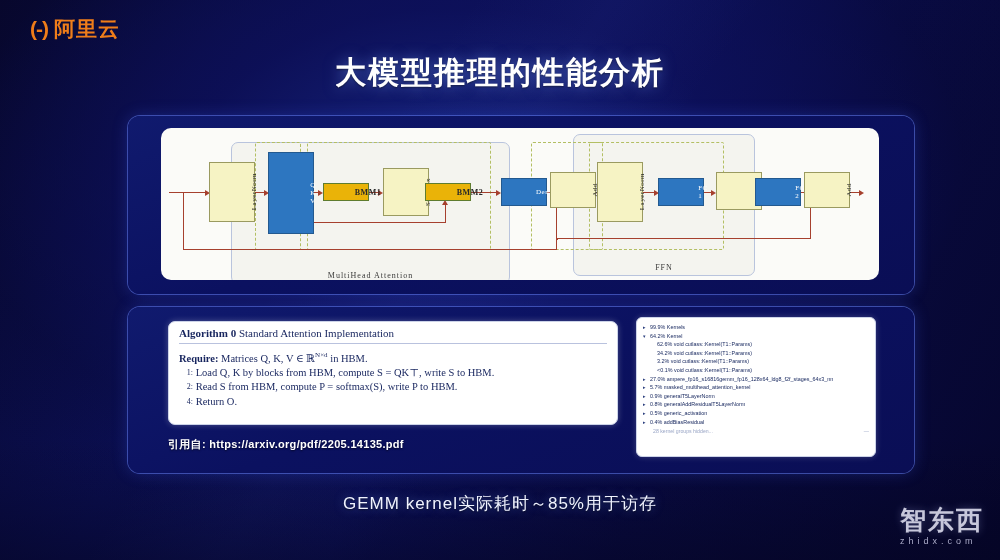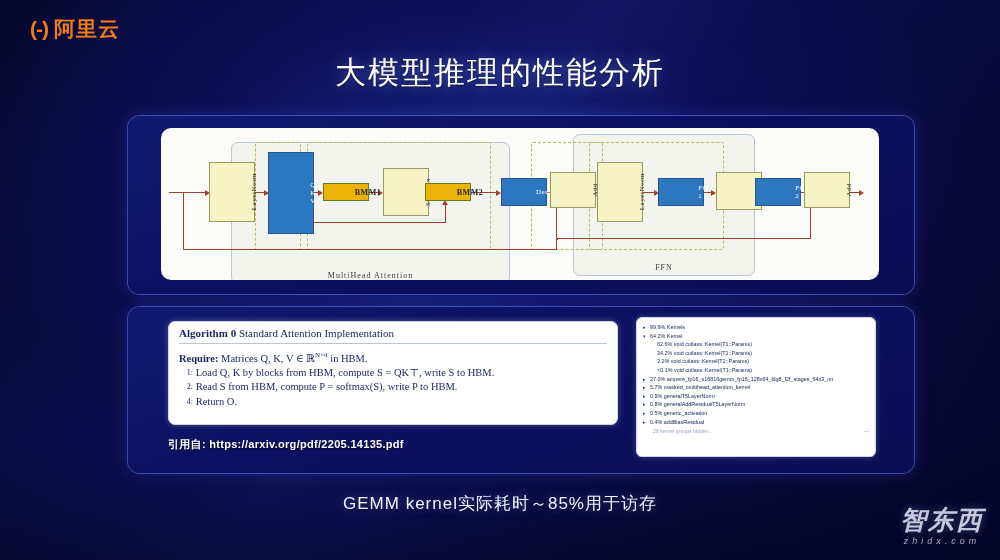--- a/index.html
+++ b/index.html
@@ -26,21 +26,21 @@
   }
 
   
   .brand{position:absolute;left:30px;top:18px;display:flex;align-items:center;gap:6px;z-index:6;}
   .brand-mark{font-size:21px;color:#ef7d1a;font-weight:bold;letter-spacing:-1px;line-height:1;}
   .brand-text{font-size:21px;color:#ef7d1a;font-weight:bold;letter-spacing:1px;line-height:1;
     font-family:"Liberation Sans","DejaVu Sans",sans-serif;}
 
   .page-title{
     position:absolute;top:52px;left:0;width:1000px;text-align:center;z-index:6;
-    font-size:31px;font-weight:normal;color:#ffffff;letter-spacing:2px;
+    font-size:31px;font-weight:bold;color:#ffffff;letter-spacing:2px;
     text-shadow:0 0 14px rgba(120,160,255,0.55),0 1px 2px rgba(0,0,0,0.6);
   }
 
   
   .card{
     position:absolute;border-radius:12px;
     background:linear-gradient(160deg,#101a6e 0%,#0b1160 45%,#0a0e55 100%);
     box-shadow:0 0 0 1px rgba(96,122,235,0.55), 0 0 16px rgba(56,82,220,0.33);
     z-index:4;
   }
@@ -105,21 +105,21 @@
   .pcar{width:7px;flex:none;color:#2b3f7e;font-size:5px;}
   .prow.lvl1{padding-left:14px;}
   .pfoot{font-size:5.2px;color:#9aa6c6;padding-left:10px;margin-top:2px;display:flex;justify-content:space-between;}
 
   
   .caption{
     position:absolute;left:0;top:492px;width:1000px;text-align:center;z-index:6;
     color:#f0f3ff;font-size:17px;letter-spacing:1px;
     text-shadow:0 0 10px rgba(110,150,255,0.5),0 1px 2px rgba(0,0,0,.6);
   }
-  .wm{position:absolute;right:16px;bottom:14px;z-index:7;text-align:center;opacity:.92;font-style:italic;}
+  .wm{position:absolute;right:16px;bottom:14px;z-index:7;text-align:left;opacity:.92;}
   .wm-main{font-size:26px;font-weight:bold;color:#d8d8ea;letter-spacing:2px;line-height:1;
     text-shadow:0 0 8px rgba(180,190,255,.35);}
   .wm-sub{font-size:9px;color:#b9b9d6;letter-spacing:4px;margin-top:3px;}
 </style>
 </head>
 <body>
 
 <div class="slide">
 
   <div class="brand">

